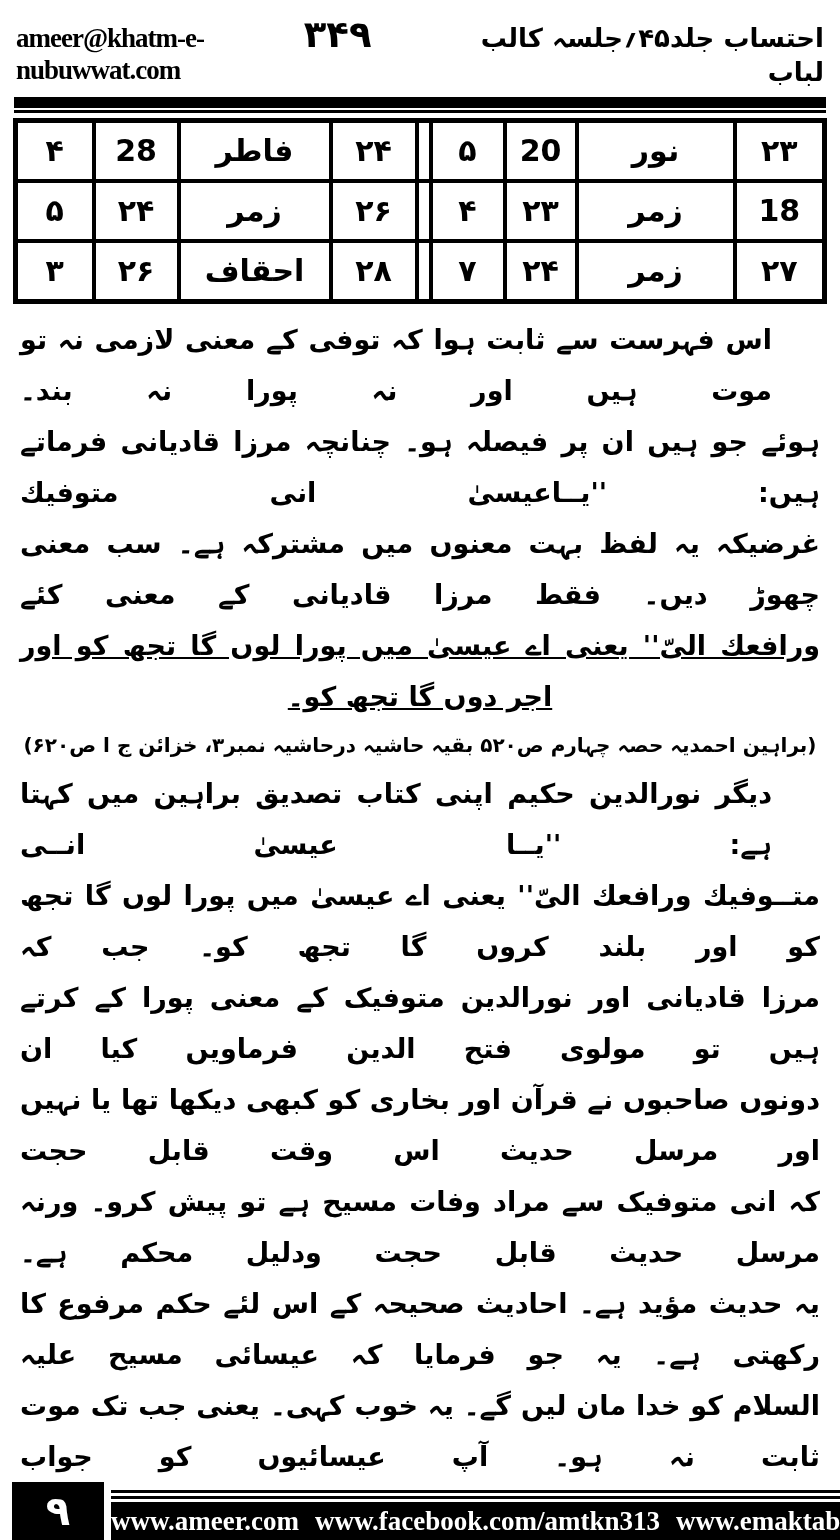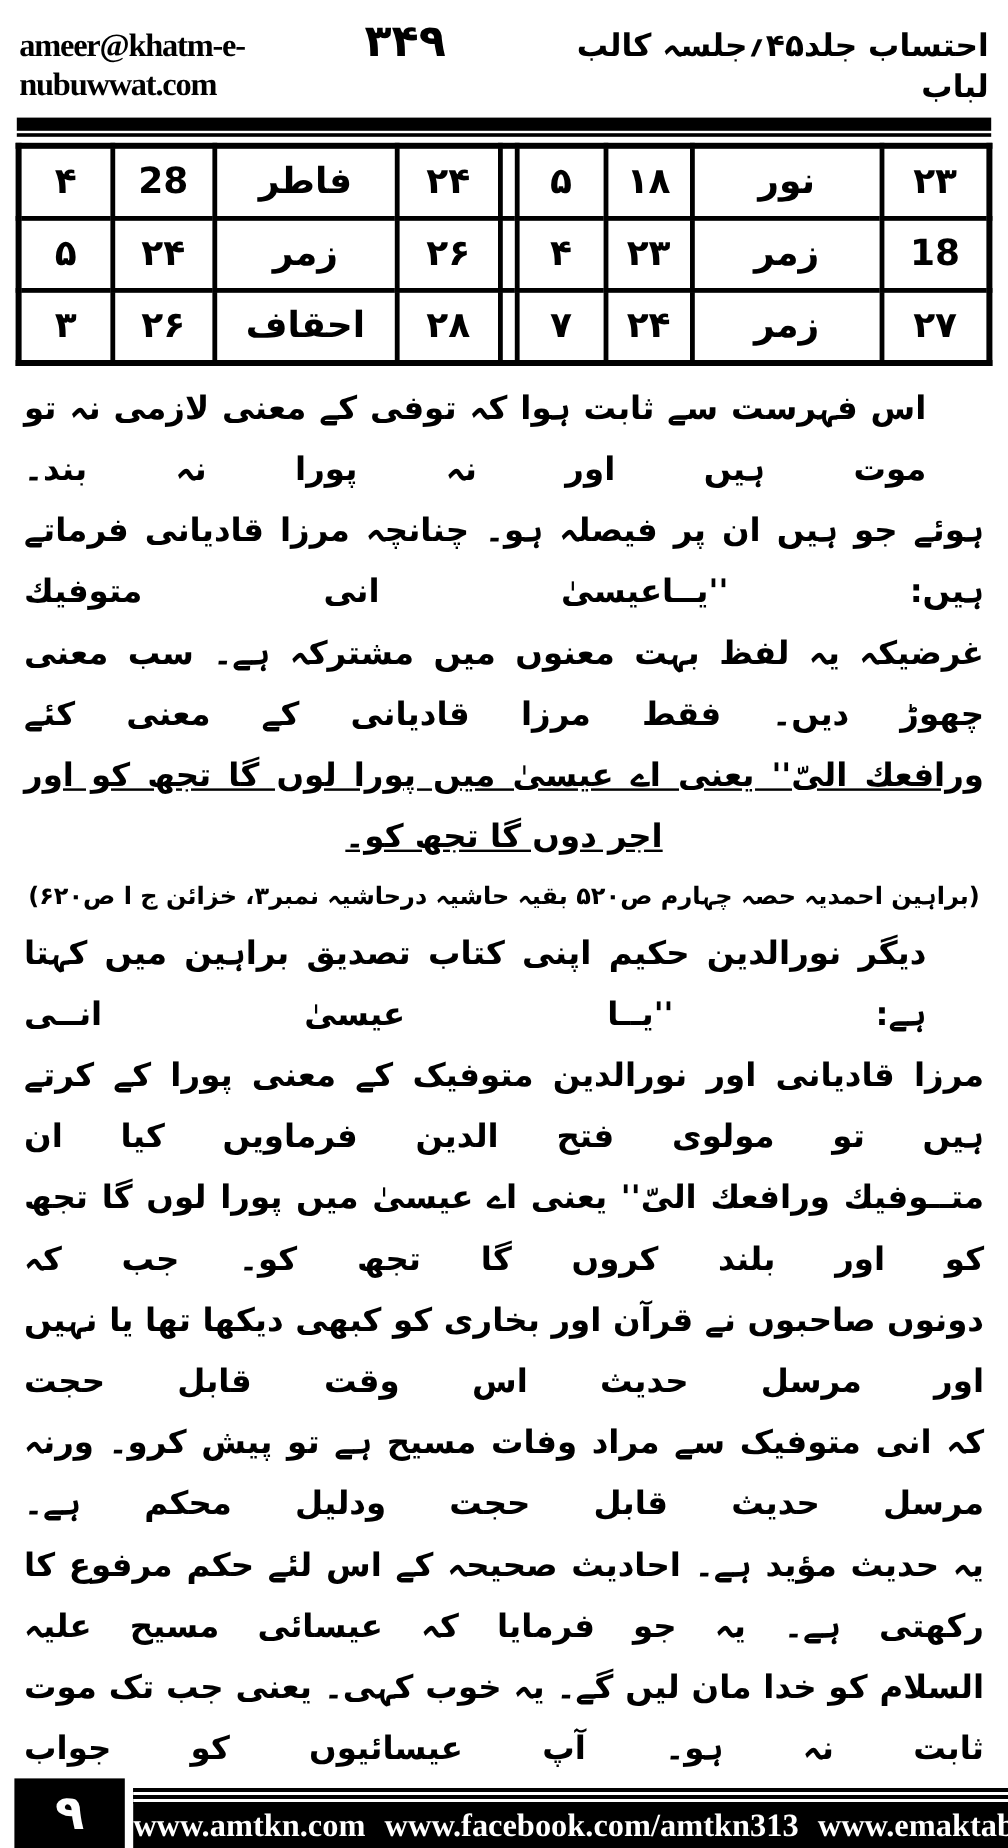--- a/index.html
+++ b/index.html
@@ -73,21 +73,21 @@
       <col style="width:14px">
       <col style="width:86px">
         <col style="width:152px">
         <col style="width:85px">
         <col style="width:78px">
     </colgroup>
     <tbody id="qtable-body">
         <tr>
           <td>۲۳</td>
           <td>نور</td>
-          <td>۱۸</td>
+          <td>20</td>
           <td>۵</td>
           <td class="sep"></td>
           <td>۲۴</td>
           <td>فاطر</td>
           <td>28</td>
           <td>۴</td>
         </tr>
         <tr>
           <td>18</td>
           <td>زمر</td>
@@ -113,35 +113,35 @@
       </tbody>
   </table>
 
   <main class="body-text" id="body-text">
       <div class="line para_start" dir="rtl">اس فہرست سے ثابت ہوا کہ توفی کے معنی لازمی نہ تو موت ہیں اور نہ پورا نہ بند۔</div>
       <div class="line" dir="rtl">ہوئے جو ہیں ان پر فیصلہ ہو۔ چنانچہ مرزا قادیانی فرماتے ہیں: ''یــاعیسیٰ انی متوفیك</div>
       <div class="line" dir="rtl">غرضیکہ یہ لفظ بہت معنوں میں مشترکہ ہے۔ سب معنی چھوڑ دیں۔ فقط مرزا قادیانی کے معنی کئے</div>
       <div class="line quote_end" dir="rtl">ورافعك الیّ'' یعنی اے عیسیٰ میں پورا لوں گا تجھ کو اور اجر دوں گا تجھ کو۔</div>
       <div class="line reference" dir="rtl">(براہین احمدیہ حصہ چہارم ص۵۲۰ بقیہ حاشیہ درحاشیہ نمبر۳، خزائن ج ا ص۶۲۰)</div>
       <div class="line para_start" dir="rtl">دیگر نورالدین حکیم اپنی کتاب تصدیق براہین میں کہتا ہے: ''یــا عیسیٰ انــی</div>
+      <div class="line" dir="rtl">متــوفیك ورافعك الیّ'' یعنی اے عیسیٰ میں پورا لوں گا تجھ کو اور بلند کروں گا تجھ کو۔ جب کہ</div>
       <div class="line" dir="rtl">مرزا قادیانی اور نورالدین متوفیک کے معنی پورا کے کرتے ہیں تو مولوی فتح الدین فرماویں کیا ان</div>
-      <div class="line" dir="rtl">متــوفیك ورافعك الیّ'' یعنی اے عیسیٰ میں پورا لوں گا تجھ کو اور بلند کروں گا تجھ کو۔ جب کہ</div>
       <div class="line" dir="rtl">دونوں صاحبوں نے قرآن اور بخاری کو کبھی دیکھا تھا یا نہیں اور مرسل حدیث اس وقت قابل حجت</div>
       <div class="line" dir="rtl">کہ انی متوفیک سے مراد وفات مسیح ہے تو پیش کرو۔ ورنہ مرسل حدیث قابل حجت ودلیل محکم ہے۔</div>
       <div class="line" dir="rtl">یہ حدیث مؤید ہے۔ احادیث صحیحہ کے اس لئے حکم مرفوع کا رکھتی ہے۔ یہ جو فرمایا کہ عیسائی مسیح علیہ</div>
       <div class="line" dir="rtl">السلام کو خدا مان لیں گے۔ یہ خوب کہی۔ یعنی جب تک موت ثابت نہ ہو۔ آپ عیسائیوں کو جواب</div>
     </main>
 
   <footer class="footer">
     <div class="pg-box">
       <span>۹</span>
     </div>
     <div class="links-bar">
       <div class="stripes"></div>
       <div class="links" id="footer-links">
-          <span>www.amtkn.com</span>
+          <span>www.ameer.com</span>
           <span>www.facebook.com/amtkn313</span>
           <span>www.emaktaba.info</span>
         </div>
     </div>
   </footer>
 
 </div>
 
 </body></html>

